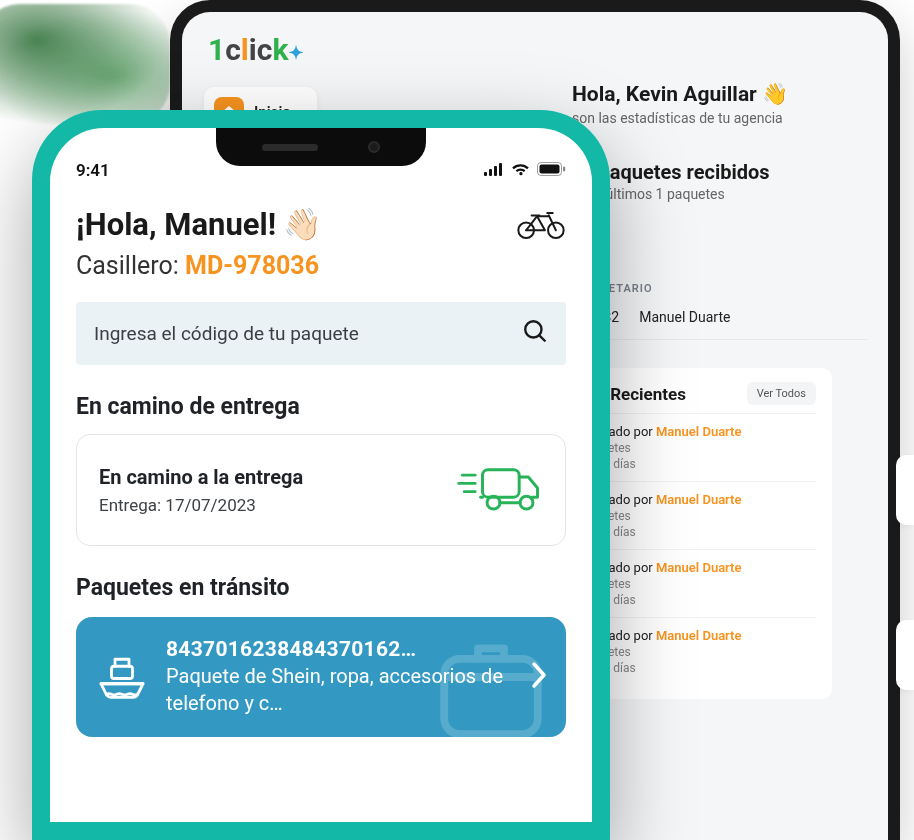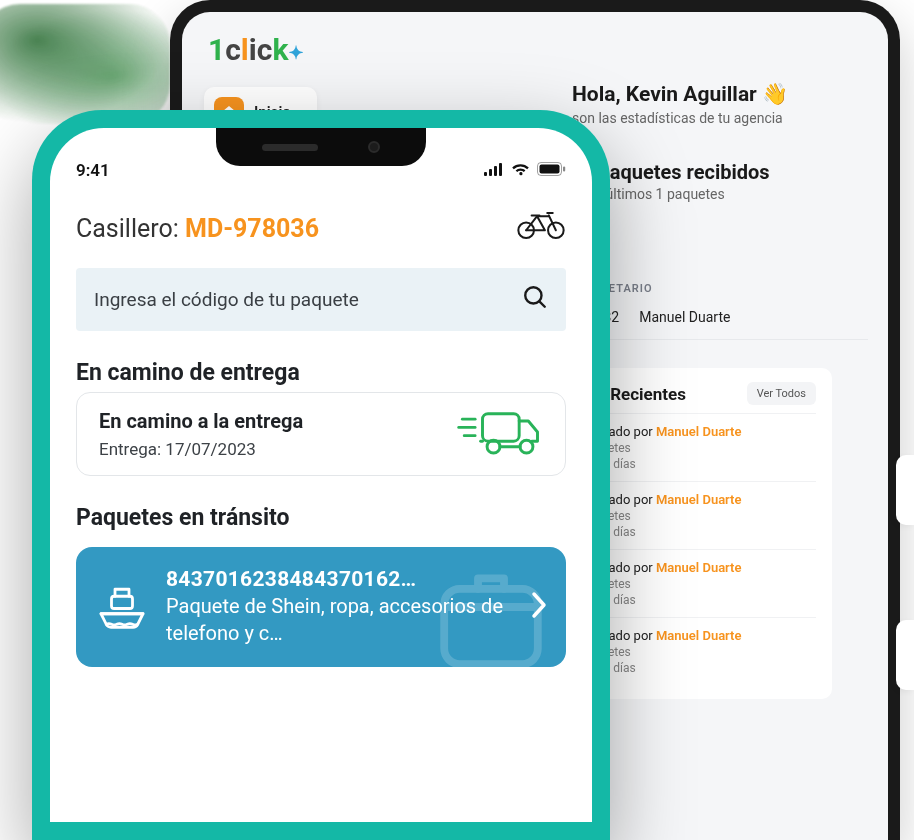--- a/index.html
+++ b/index.html
@@ -168,24 +168,24 @@
     background: #eaf2f6;
     border-radius: 4px;
     padding: 16px 18px;
     display: flex; align-items: center; justify-content: space-between;
     font-size: 19px; color: #3a3f44;
   }
 
   .sect-title { font-size: 23px; font-weight: 700; color: #1f2226; margin-top: 28px; }
 
   .delivery-card {
-    margin-top: 6px;
+    margin-top: 14px;
     border: 1px solid #e3e6e9;
     border-radius: 14px;
-    padding: 10px 22px;
+    padding: 24px 22px;
     display: flex; justify-content: space-between; align-items: center;
   }
   .delivery-card h3 { font-size: 20px; font-weight: 700; color: #1f2226; }
   .delivery-card p { font-size: 17px; color: #3d4247; margin-top: 6px; }
 
   .transit-card {
     margin-top: 16px;
     background: #3399c2;
     border-radius: 16px;
     padding: 20px 18px;
@@ -330,20 +330,21 @@
               <rect x="0.5" y="0.5" width="24" height="13" rx="3.5" fill="none" stroke="#111" stroke-opacity=".4"></rect>
               <rect x="2.5" y="2.5" width="20" height="9" rx="2" fill="#111"></rect>
               <rect x="26" y="4.5" width="2.2" height="5" rx="1.1" fill="#111" fill-opacity=".5"></rect>
             </svg>
         </span>
       </div>
     </div>
 
     <div class="greeting">
       <div>
+        <h1>¡Hola, Manuel! 👋🏻</h1>
         <div class="casillero">
           <span>Casillero:</span>
           <span> </span>
           <span class="code">MD-978036</span>
         </div>
       </div>
       <span>
         <svg width="50" height="36" viewBox="0 0 64 40" fill="none" stroke="#1a1a1a" stroke-width="2.6" stroke-linecap="round" stroke-linejoin="round">
           <circle cx="13" cy="28" r="10"></circle>
           <circle cx="51" cy="28" r="10"></circle>

